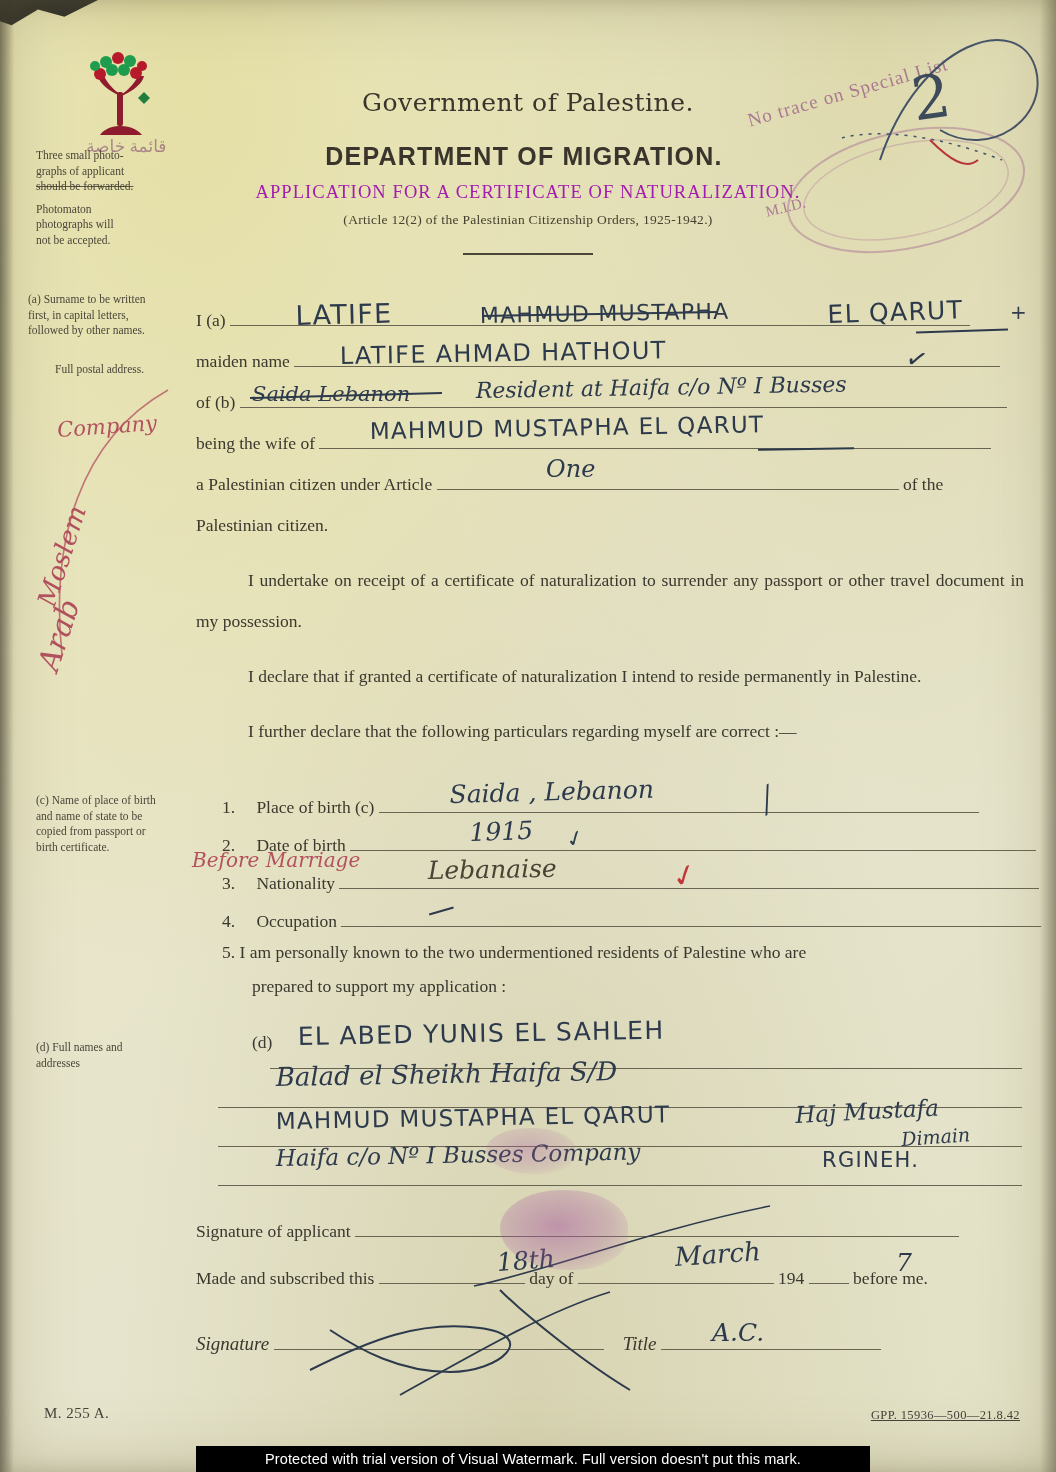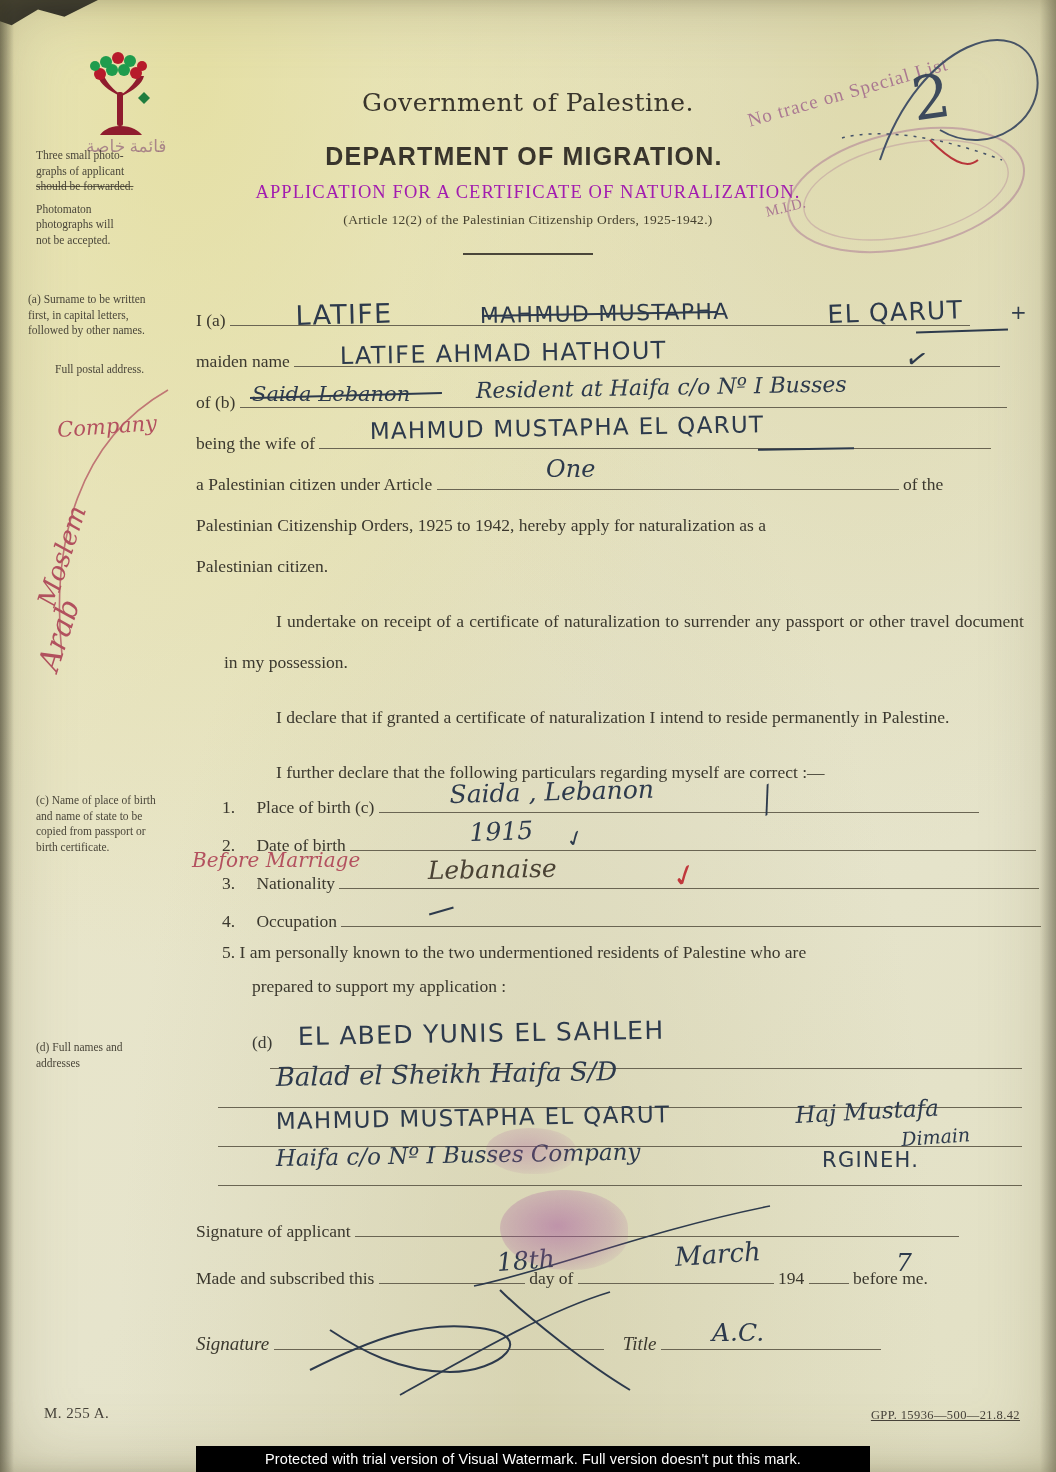--- a/index.html
+++ b/index.html
@@ -124,21 +124,21 @@
     display: inline-block;
     border-bottom: 1.3px solid #6a6553;
     vertical-align: baseline;
     height: 16px;
   }
   .para {
     white-space: normal;
     text-align: justify;
     margin-top: 2px;
   }
-  .indent { text-indent: 52px; margin-left: 28px; }
+  .indent { text-indent: 52px; }
 
   
   .num-list {
     position: absolute; left: 222px; top: 788px; width: 800px;
     font-size: 17.5px; line-height: 38px; color: #3b382e;
   }
   .num-list .row { white-space: nowrap; }
   .num-list .n { display: inline-block; width: 30px; }
 
   .item5 {
@@ -300,21 +300,20 @@
     </div>
     <div class="line">
       <span>being the wife of</span>
       <span class="rule" style="width:672px"></span>
     </div>
     <div class="line">
       <span>a Palestinian citizen under Article</span>
       <span class="rule" style="width:462px"></span>
       <span>of the</span>
     </div>
-    <div class="line">Palestinian Citizenship Orders, 1925 to 1942, hereby apply for naturalization as a</div>
     <div class="line">Palestinian citizen.</div>
     <div class="para indent" style="margin-top:14px">I undertake on receipt of a certificate of naturalization to surrender any passport or other travel document in my possession.</div>
     <div class="para indent" style="margin-top:14px">I declare that if granted a certificate of naturalization I intend to reside permanently in Palestine.</div>
     <div class="para indent" style="margin-top:14px">I further declare that the following particulars regarding myself are correct :—</div>
   </div>
 
   <div class="num-list">
     <div class="row">
       <span class="n">1.</span>
       <span>Place of birth (c)</span>

